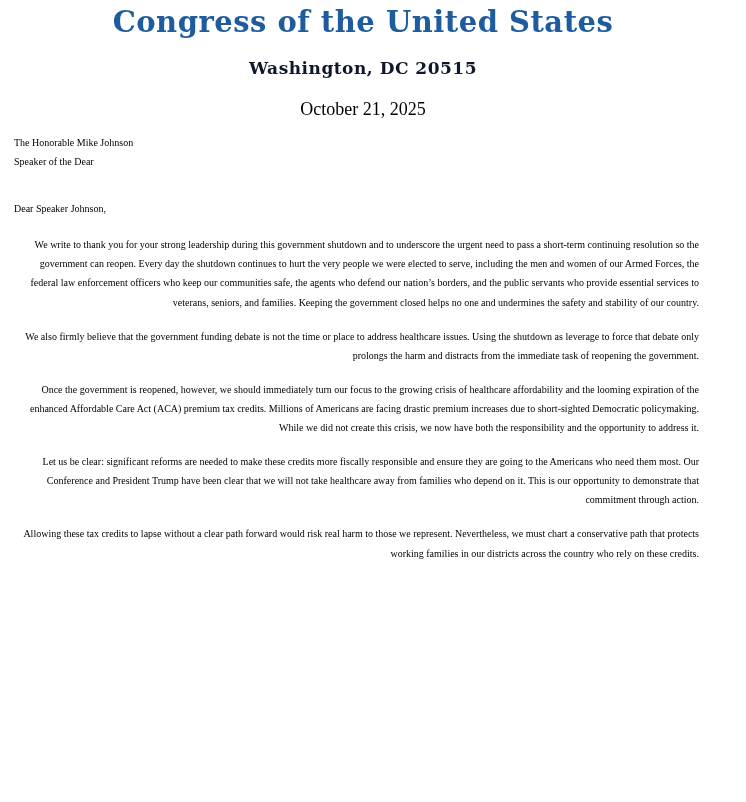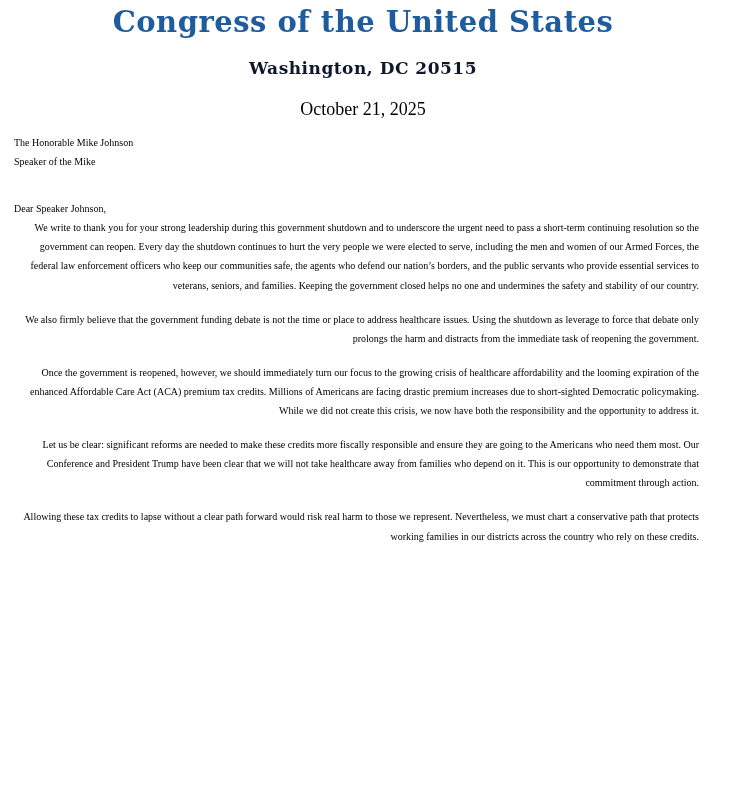--- a/index.html
+++ b/index.html
@@ -51,20 +51,21 @@
     line-height: 19.1px;
   }
   .recipient-address {
     margin-top: 14px;
   }
   .recipient-line {
     display: block;
   }
   .salutation {
     margin-top: 28px;
+    margin-bottom: 17px;
   }
   .body-paragraph {
     margin-bottom: 15px;
     text-align: right;
   }
 </style>
 </head>
 <body>
 
 <div class="letter-page">
@@ -73,21 +74,21 @@
     <div class="letterhead-title">Congress of the United States</div>
     <div class="letterhead-subtitle">Washington, DC 20515</div>
   </div>
 
   <div class="date-line">October 21, 2025</div>
 
   <div class="letter-body">
 
     <div class="recipient-address">
       <span class="recipient-line">The Honorable Mike Johnson</span>
-      <span class="recipient-line">Speaker of the Mike</span>
+      <span class="recipient-line">Speaker of the Dear</span>
     </div>
 
     <div class="salutation">Dear Speaker Johnson,</div>
 
     <p class="body-paragraph">We write to thank you for your strong leadership during this government shutdown and to underscore the urgent need to pass a short-term continuing resolution so the government can reopen. Every day the shutdown continues to hurt the very people we were elected to serve, including the men and women of our Armed Forces, the federal law enforcement officers who keep our communities safe, the agents who defend our nation’s borders, and the public servants who provide essential services to veterans, seniors, and families. Keeping the government closed helps no one and undermines the safety and stability of our country.</p>
 
     <p class="body-paragraph">We also firmly believe that the government funding debate is not the time or place to address healthcare issues. Using the shutdown as leverage to force that debate only prolongs the harm and distracts from the immediate task of reopening the government.</p>
 
     <p class="body-paragraph">Once the government is reopened, however, we should immediately turn our focus to the growing crisis of healthcare affordability and the looming expiration of the enhanced Affordable Care Act (ACA) premium tax credits. Millions of Americans are facing drastic premium increases due to short-sighted Democratic policymaking. While we did not create this crisis, we now have both the responsibility and the opportunity to address it.</p>
 

